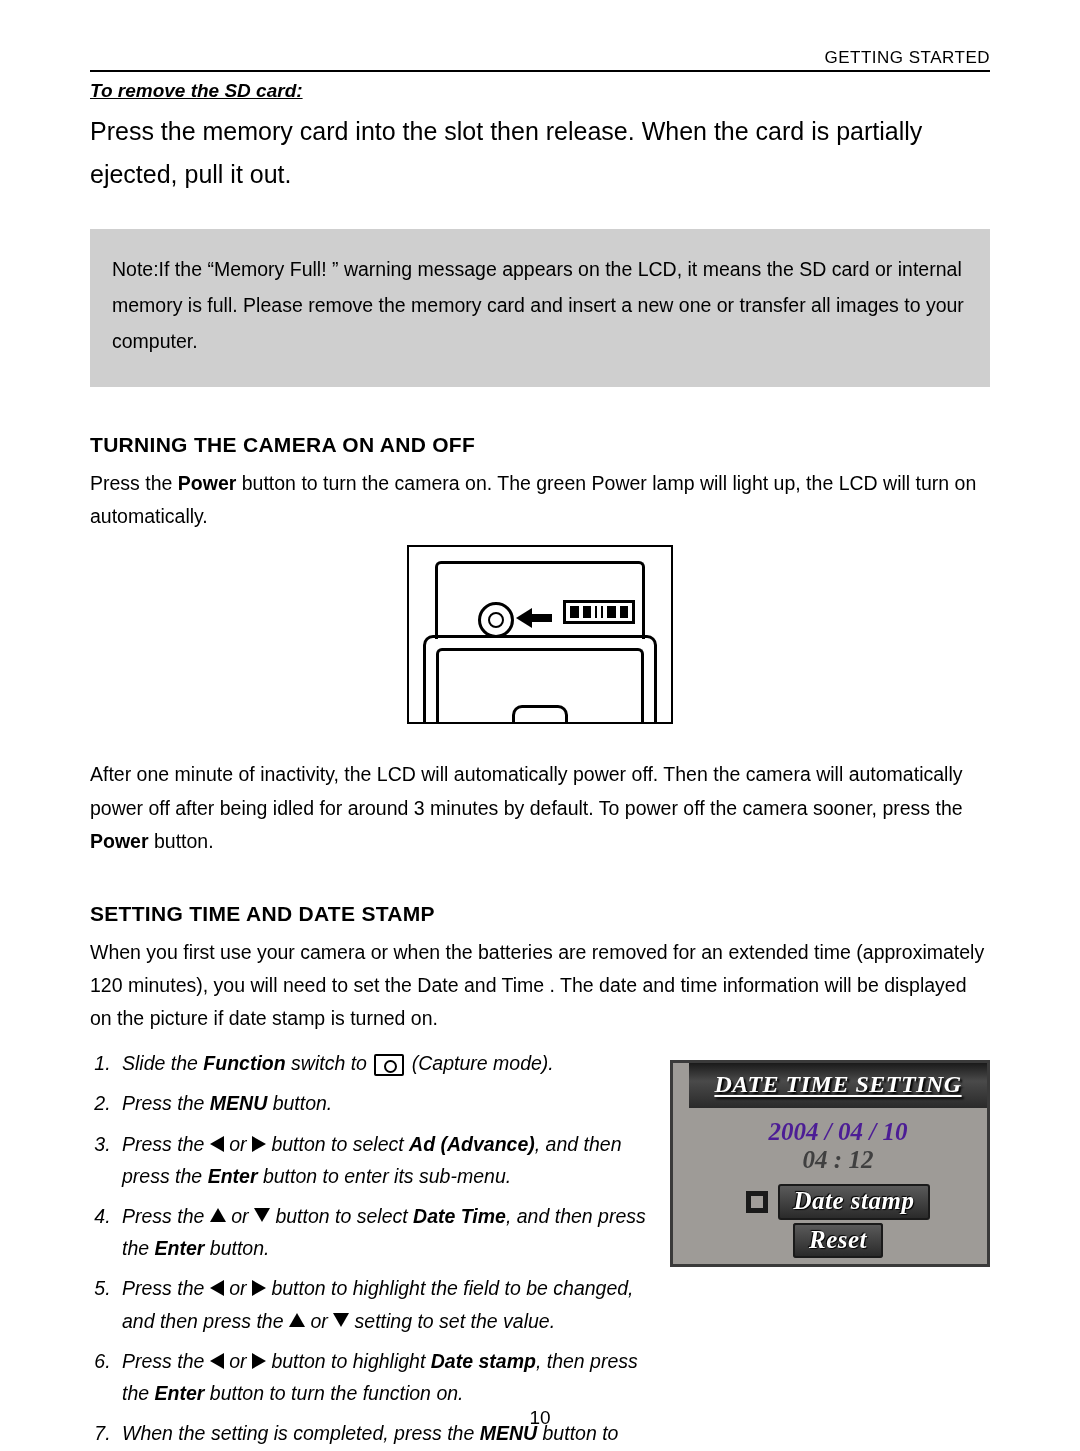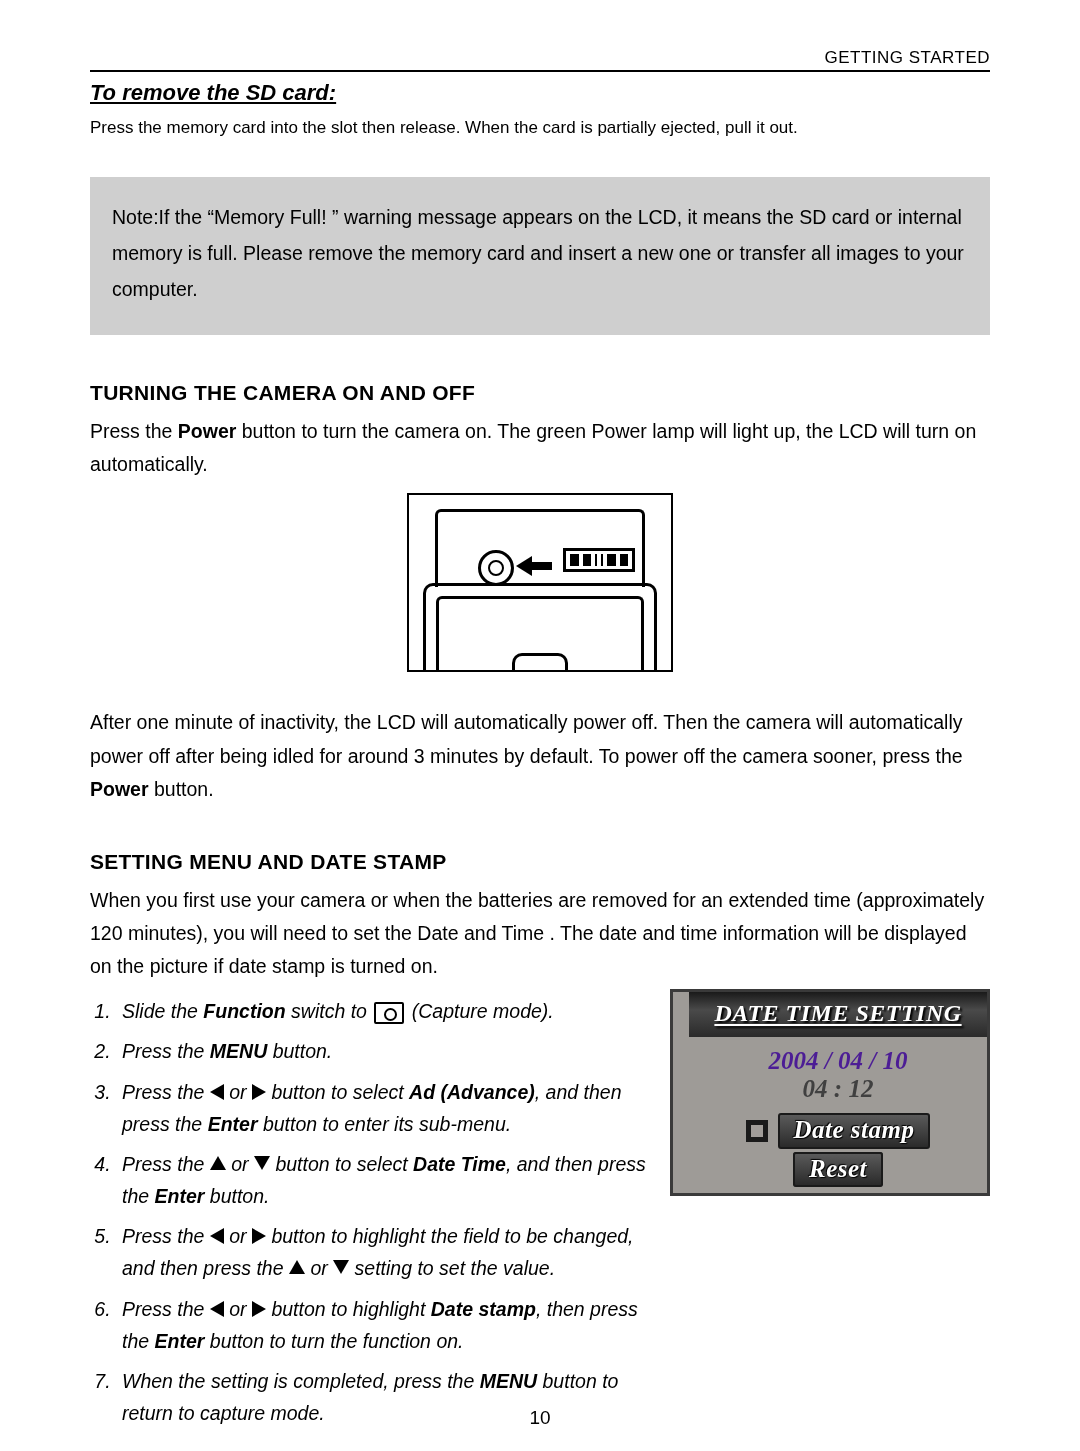--- a/index.html
+++ b/index.html
@@ -24,25 +24,25 @@
   }
   .hr-line {
     border: none;
     border-top: 2px solid #000;
     margin: 0 0 8px 0;
   }
   .subhead {
     font-style: italic;
     font-weight: bold;
     text-decoration: underline;
-    font-size: 22px;
+    font-size: 19px;
     margin-bottom: 8px;
   }
   .body-text {
-    font-size: 17px;
+    font-size: 25px;
     line-height: 1.7;
   }
   .note-box {
     background: #cfcfcf;
     padding: 22px 22px 28px 22px;
     margin-top: 34px;
     margin-bottom: 46px;
     font-size: 19.5px;
     line-height: 1.85;
   }
@@ -220,21 +220,21 @@
   }
 
   
   .lcd {
     width: 320px;
     flex: 0 0 320px;
     border: 3px solid #3a3a3a;
     background: #9e9b97;
     box-sizing: border-box;
     font-family: "Times New Roman", Times, serif;
-    margin-top: 0;
+    margin-top: 19px;
     padding-left: 16px;
   }
   .lcd-title {
     background: linear-gradient(#1a1a1a, #4a4a4a 40%, #2a2a2a);
     color: #fff;
     font-size: 24px;
     font-weight: bold;
     text-align: center;
     padding: 8px 4px 10px 4px;
     letter-spacing: 0.5px;
@@ -335,21 +335,21 @@
       <div class="cam-body-inner">
         <div class="cam-notch"></div>
       </div>
     </div>
   </div>
 
   <div class="para">
     <span>After one minute of  inactivity, the LCD will automatically power off. Then the camera will automatically power off after being idled for around 3 minutes by default. To power off the camera sooner, press the </span><b>Power</b><span> button.</span>
   </div>
 
-  <h2 class="section" style="margin-top:44px">SETTING MENU AND DATE STAMP</h2>
+  <h2 class="section" style="margin-top:44px">SETTING TIME AND DATE STAMP</h2>
   <div class="para">When you first use your camera or when the batteries are removed for an extended time (approximately 120 minutes), you will need to set the Date and Time . The date and time information will be displayed on the picture if date stamp is turned on.</div>
 
   <div class="row-flex">
     <div class="steps-col">
       <ol class="steps">
         <li>
           <span>Slide the </span><b>Function</b><span> switch to </span>
           <span class="capture-icon"></span>
           <span> (Capture mode).</span>
         </li>

